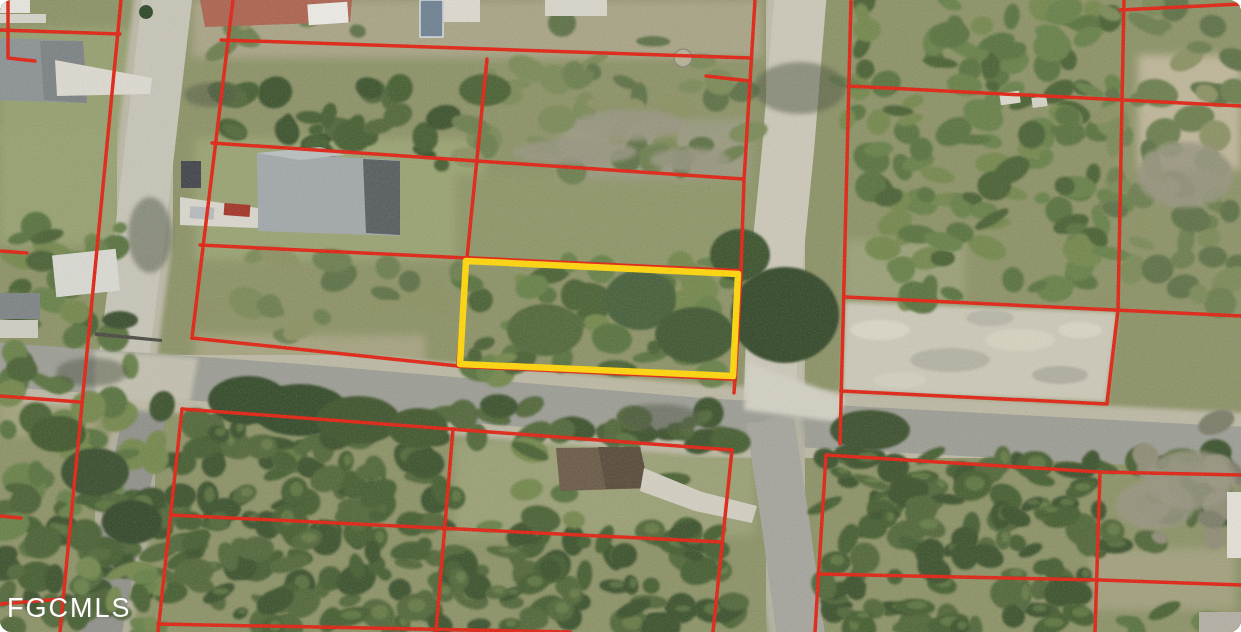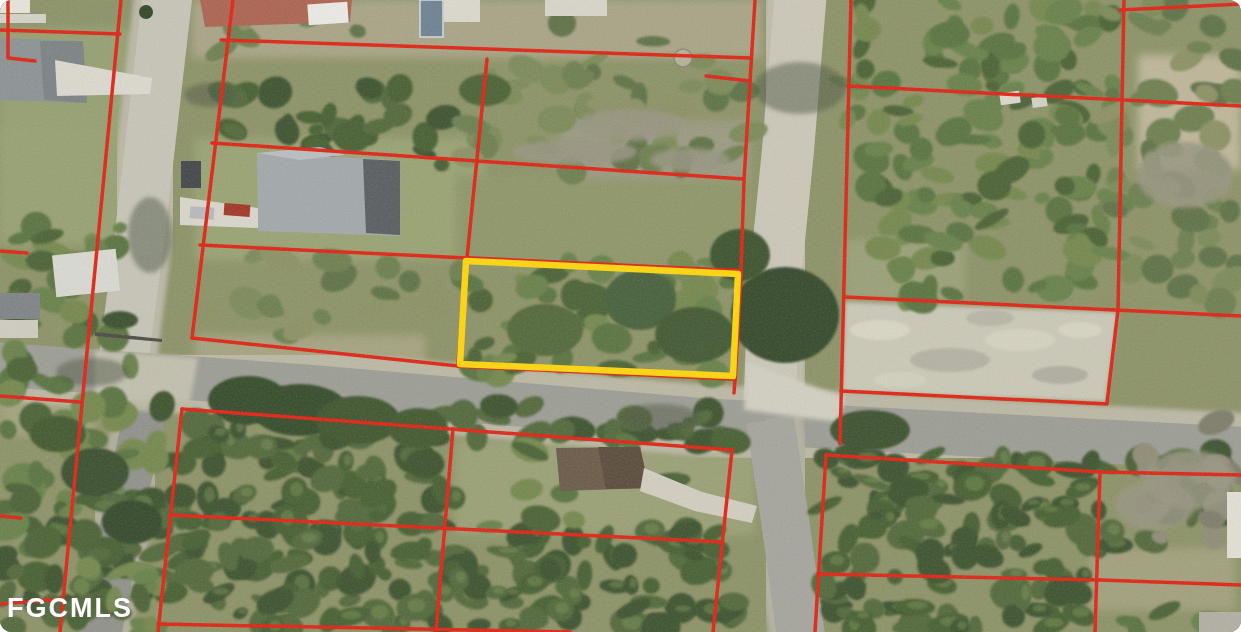--- a/index.html
+++ b/index.html
@@ -5,21 +5,21 @@
   html,body{margin:0;padding:0;background:#ffffff;}
   body{font-family:"Liberation Sans", sans-serif;}
   .photo-frame{
     position:relative;width:1241px;height:632px;background:#8c9266;
     border-radius:12px;overflow:hidden;
   }
   .photo-frame svg{display:block;width:1241px;height:632px;}
   .watermark{
     position:absolute;left:7px;bottom:8px;
     font-family:"Liberation Sans", sans-serif;
-    font-size:27px;font-weight:700;letter-spacing:2px;
+    font-size:27px;font-weight:400;letter-spacing:2px;
     color:#ffffff;text-shadow:0 0 3px rgba(110,110,100,.45);
     user-select:none;
   }
 </style>
 </head>
 <body>
 
 <div class="photo-frame">
   <svg id="aerial-svg" viewBox="0 0 1241 632" preserveAspectRatio="none" aria-hidden="true">
     <defs>

